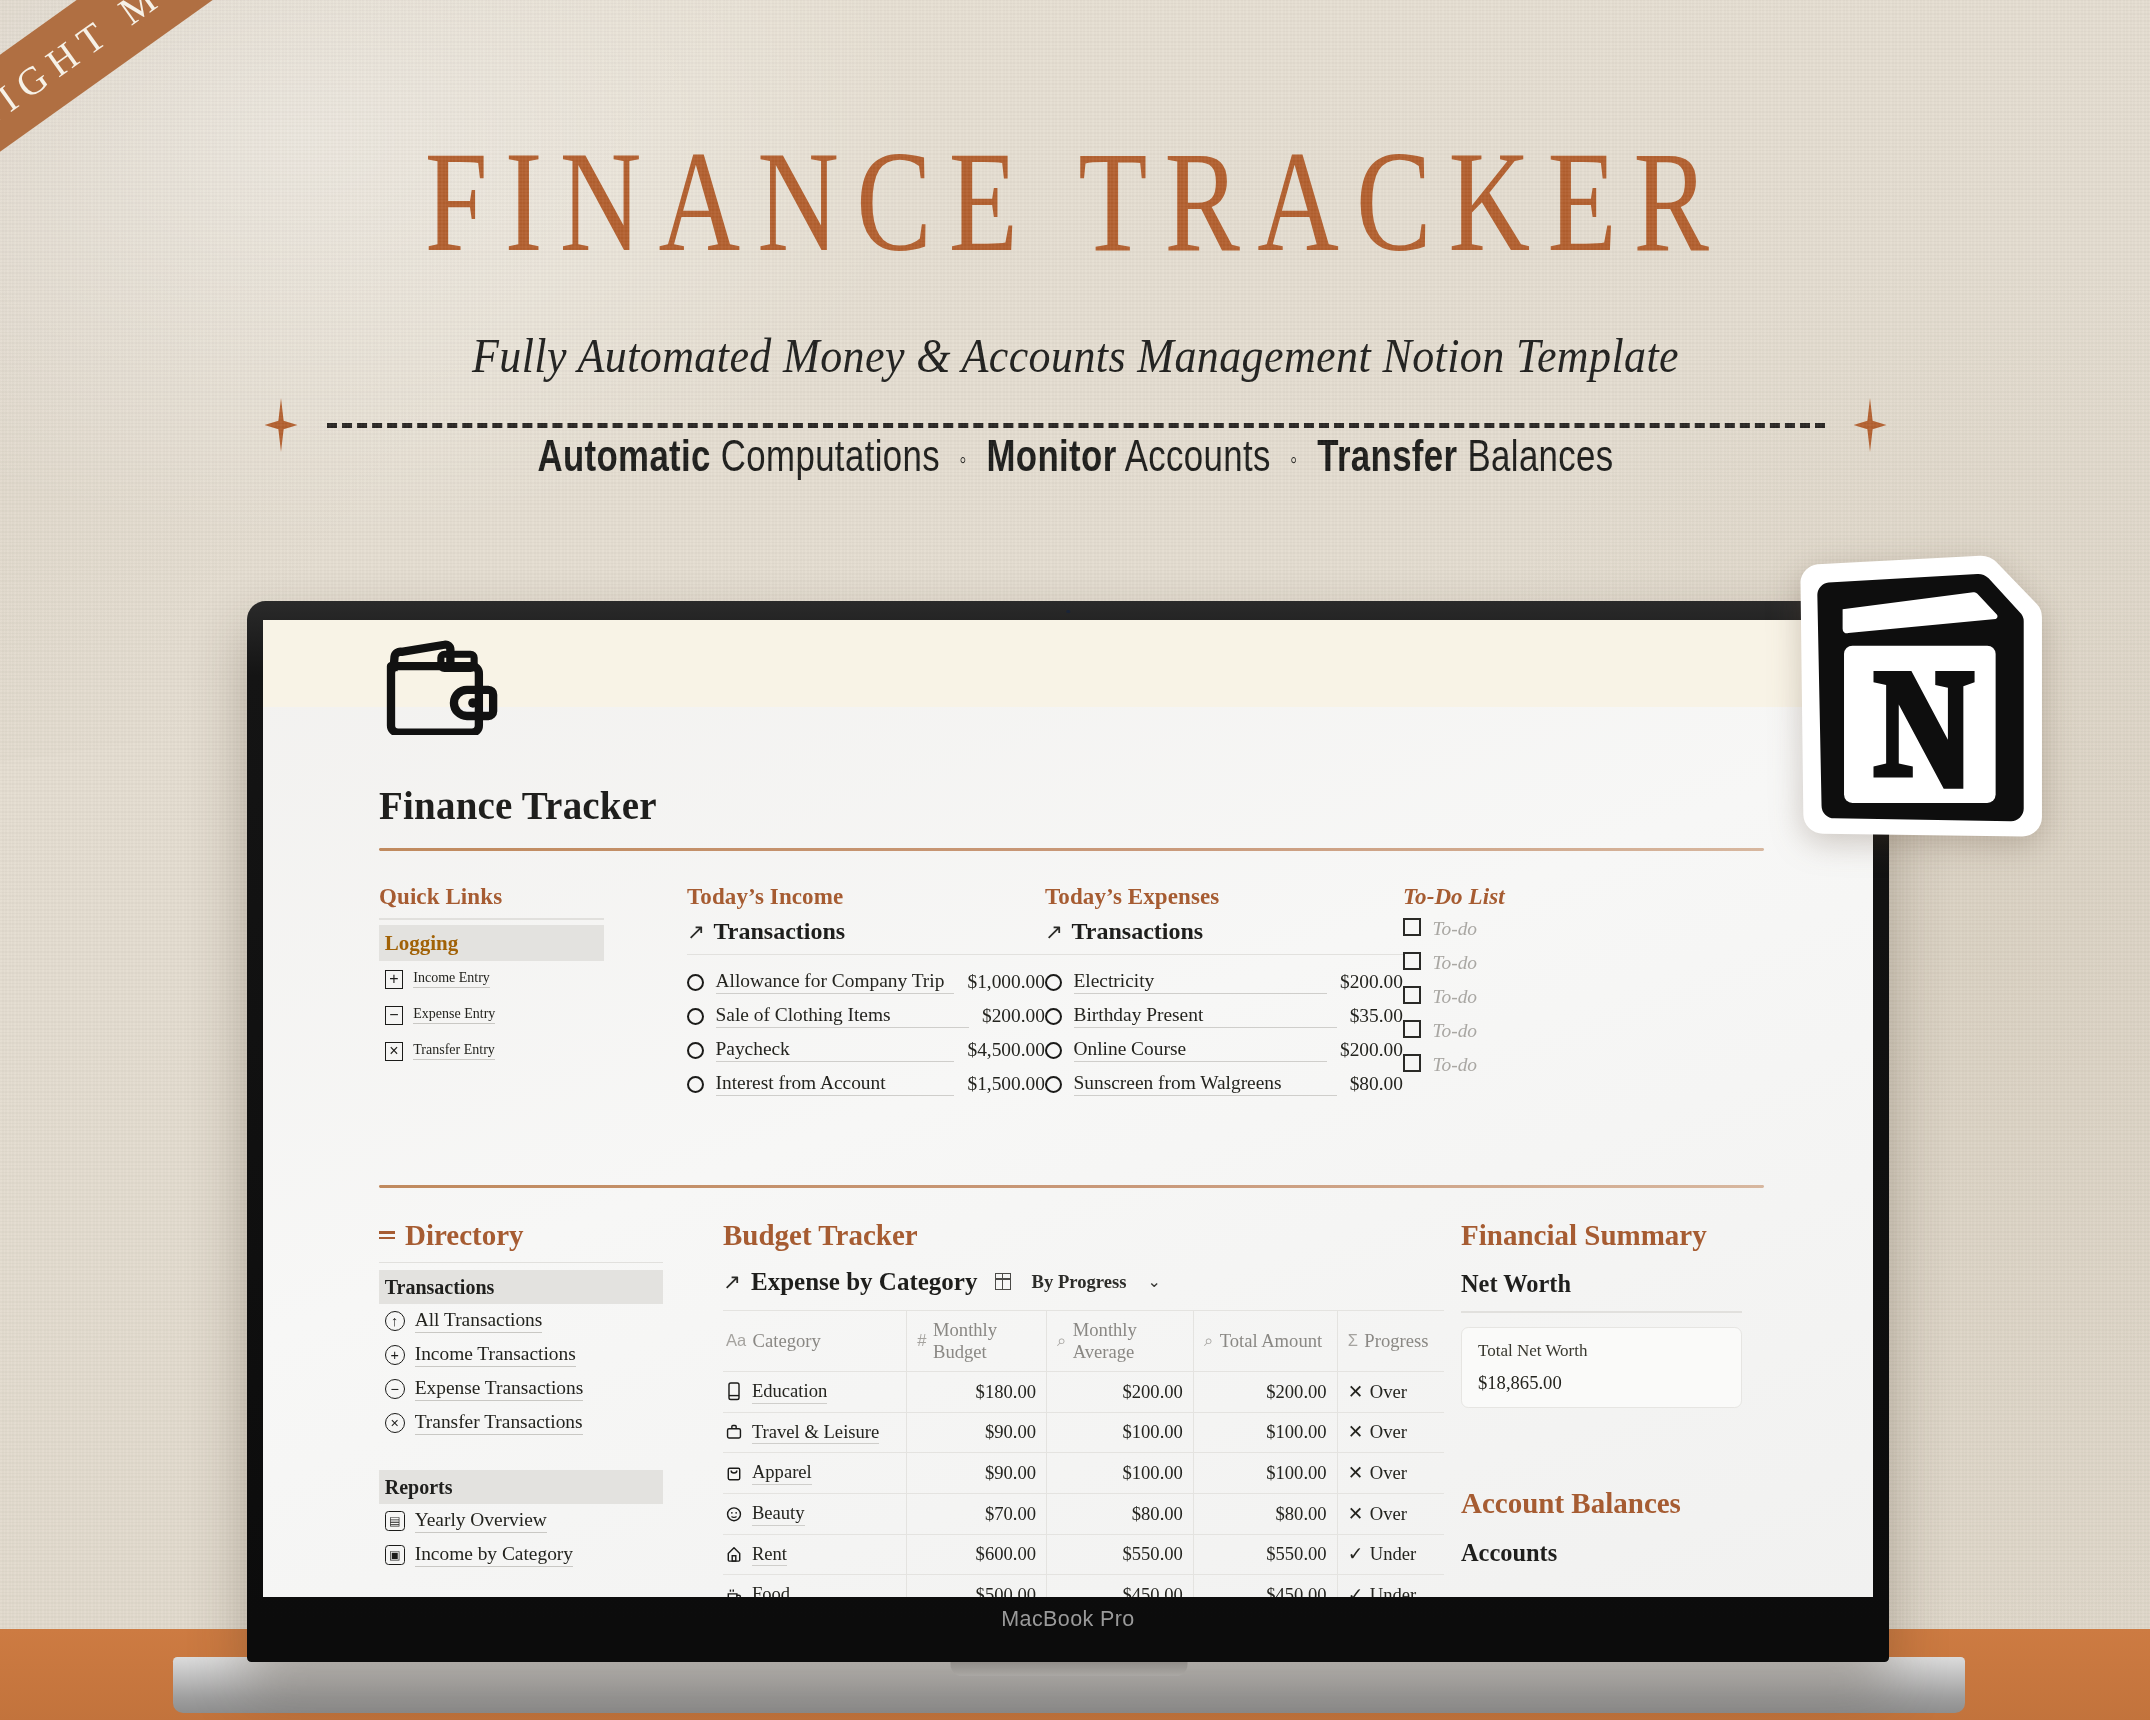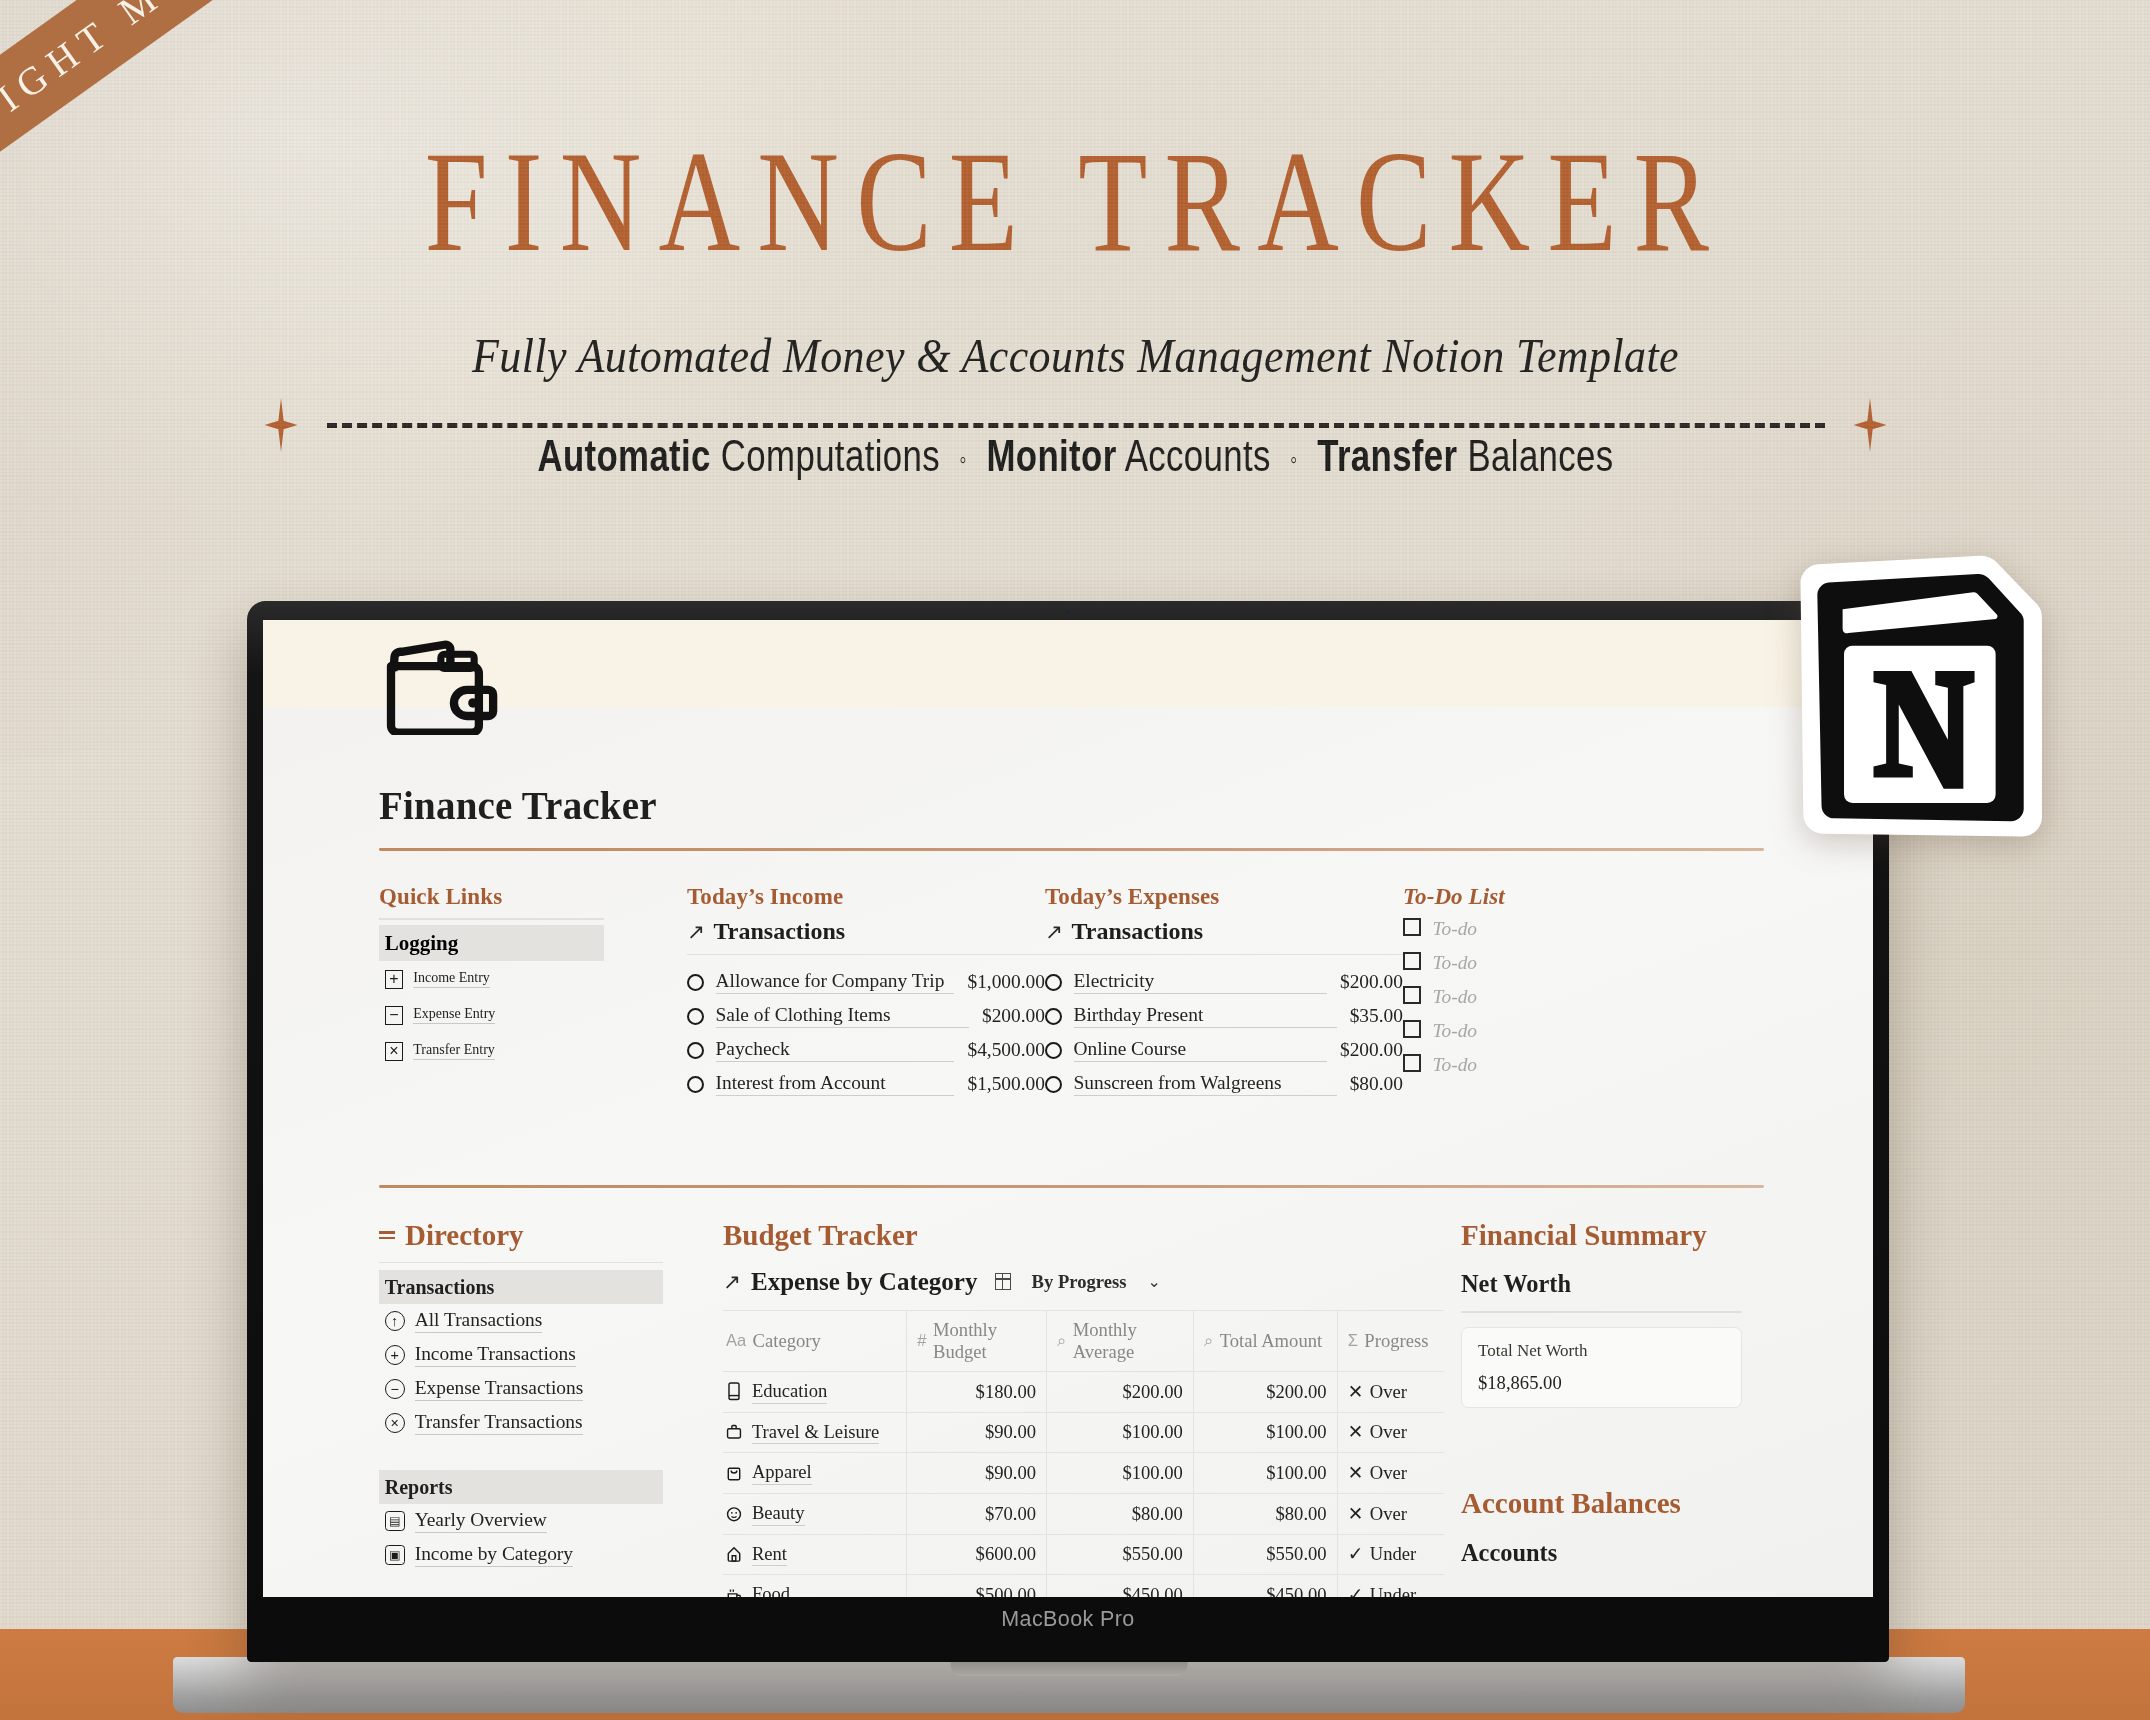--- a/index.html
+++ b/index.html
@@ -190,21 +190,21 @@
     font-family:"Liberation Serif", serif;
     font-size:23px; font-weight:700; color:#a65c32;
     letter-spacing:0.1px; margin-bottom:8.6px;
   }
   .thin-rule{ height:1.4px; background:#e1e0dd; margin:7.2px 0 5.7px 0; width:225px; }
 
   .grey-band{
     background:#e3e2df; height:36px; display:flex; align-items:center;
     padding-left:5.7px; width:225px;
   }
-  .grey-band span{ font-family:"Liberation Serif",serif; font-size:21px; font-weight:700; color:#000000; }
+  .grey-band span{ font-family:"Liberation Serif",serif; font-size:21px; font-weight:700; color:#a16207; }
 
   .qrow{ display:flex; align-items:center; gap:10px; height:36px; padding-left:5.7px;}
   .qrow .lbl{
     font-family:"Liberation Serif", serif; font-size:14px; color:#24241f;
     border-bottom:0.7px solid #c9c8c4; padding-bottom:1.4px;
   }
   .sq-icon{ width:18.6px; height:18.6px; border:1.8px solid #1b1b19; display:flex; align-items:center; justify-content:center; flex:0 0 auto;}
   .sq-icon i{ font-style:normal; font-size:16px; line-height:1; color:#1b1b19; font-family:"Liberation Sans",sans-serif; }
   .ci-icon{ width:20px; height:20px; border:1.8px solid #1b1b19; border-radius:50%; display:flex; align-items:center; justify-content:center; flex:0 0 auto;}
   .ci-icon i{ font-style:normal; font-size:14.3px; line-height:1; color:#1b1b19; font-family:"Liberation Sans",sans-serif;}

